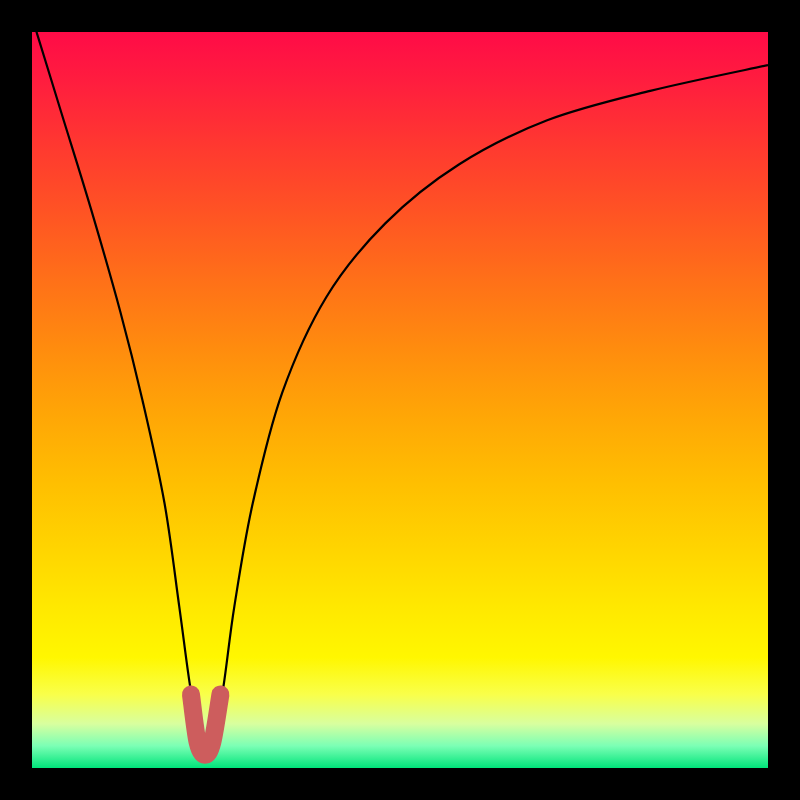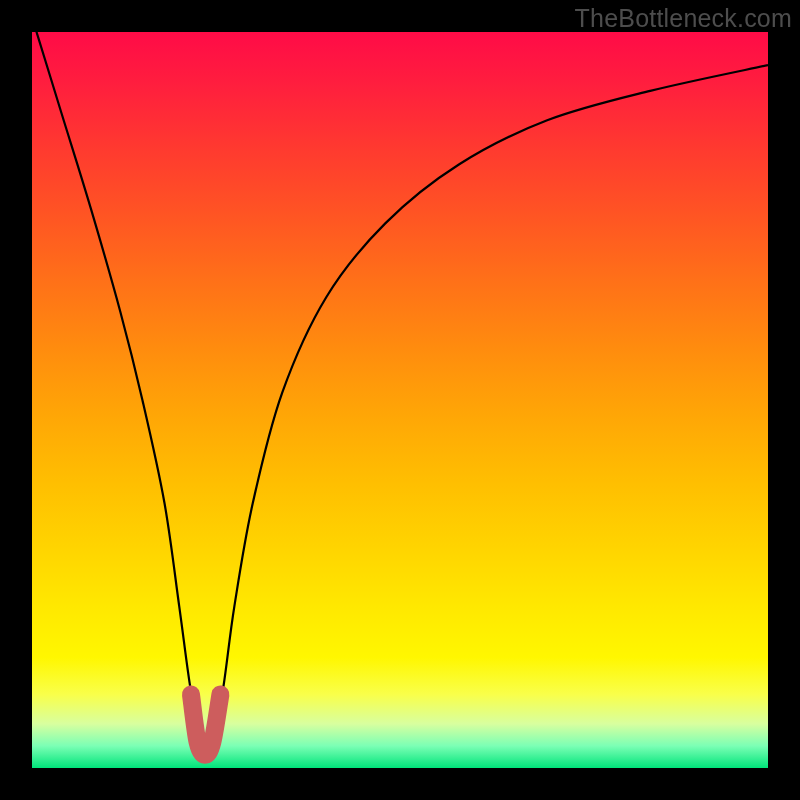--- a/index.html
+++ b/index.html
@@ -65,14 +65,13 @@
       <defs>
         <clipPath id="plotclip">
           <rect x="32" y="32" width="736" height="736"></rect>
         </clipPath>
       </defs>
       <g clip-path="url(#plotclip)">
         <path d="M 32 17.279999999999973 C 36.906666666666666 33.22666666666665, 51.626666666666665 81.0666666666667, 61.44 112.96000000000004 C 71.25333333333333 144.85333333333338, 81.06666666666666 175.51999999999998, 90.88 208.64 C 100.69333333333333 241.76, 111.73333333333333 279.7866666666667, 120.32 311.68 C 128.90666666666667 343.5733333333333, 135.03999999999996 368.1066666666667, 142.39999999999998 400 C 149.76 431.8933333333333, 158.34666666666664 468.6933333333333, 164.48 503.04 C 170.61333333333334 537.3866666666667, 174.9066666666667 575.4133333333334, 179.20000000000002 606.08 C 183.49333333333334 636.7466666666667, 186.56 663.7333333333333, 190.24 687.04 C 193.92000000000002 710.3466666666666, 197.6 736.1066666666666, 201.28 745.92 C 204.96 755.7333333333333, 208.64 755.7333333333333, 212.32 745.92 C 216 736.1066666666666, 219.68 710.3466666666666, 223.36 687.04 C 227.04000000000002 663.7333333333333, 229.49333333333334 636.7466666666667, 234.4 606.08 C 239.30666666666667 575.4133333333334, 244.82666666666665 538.6133333333333, 252.79999999999998 503.04 C 260.7733333333333 467.4666666666667, 269.97333333333336 426.9866666666667, 282.24 392.64 C 294.50666666666666 358.2933333333333, 309.2266666666667 325.1733333333333, 326.40000000000003 296.96 C 343.5733333333334 268.74666666666667, 363.2 245.44, 385.28 223.36 C 407.35999999999996 201.28000000000003, 431.8933333333333 181.65333333333334, 458.88 164.48000000000002 C 485.8666666666667 147.3066666666667, 515.3066666666666 132.58666666666673, 547.1999999999999 120.32000000000005 C 579.0933333333332 108.05333333333338, 613.44 100.08, 650.24 90.88 C 687.04 81.67999999999999, 748.3733333333333 69.41333333333334, 768 65.12" fill="none" stroke="#000000" stroke-width="2.2"></path>
         <path d="M 190.97600000000003 694.4 C 192.08 702.3733333333333, 195.26933333333335 732.1813333333333, 197.6 742.24 C 199.93066666666664 752.2986666666667, 202.50666666666666 754.752, 204.95999999999998 754.752 C 207.4133333333333 754.752, 209.744 752.2986666666667, 212.32 742.24 C 214.896 732.1813333333333, 219.06666666666666 702.3733333333333, 220.416 694.4" fill="none" stroke="#cd5d5d" stroke-width="18" stroke-linecap="round" stroke-linejoin="round"></path>
       </g>
     </svg>
-  <div class="watermark">TheBottleneck.com</div>
 </div>
 
 </body></html>

